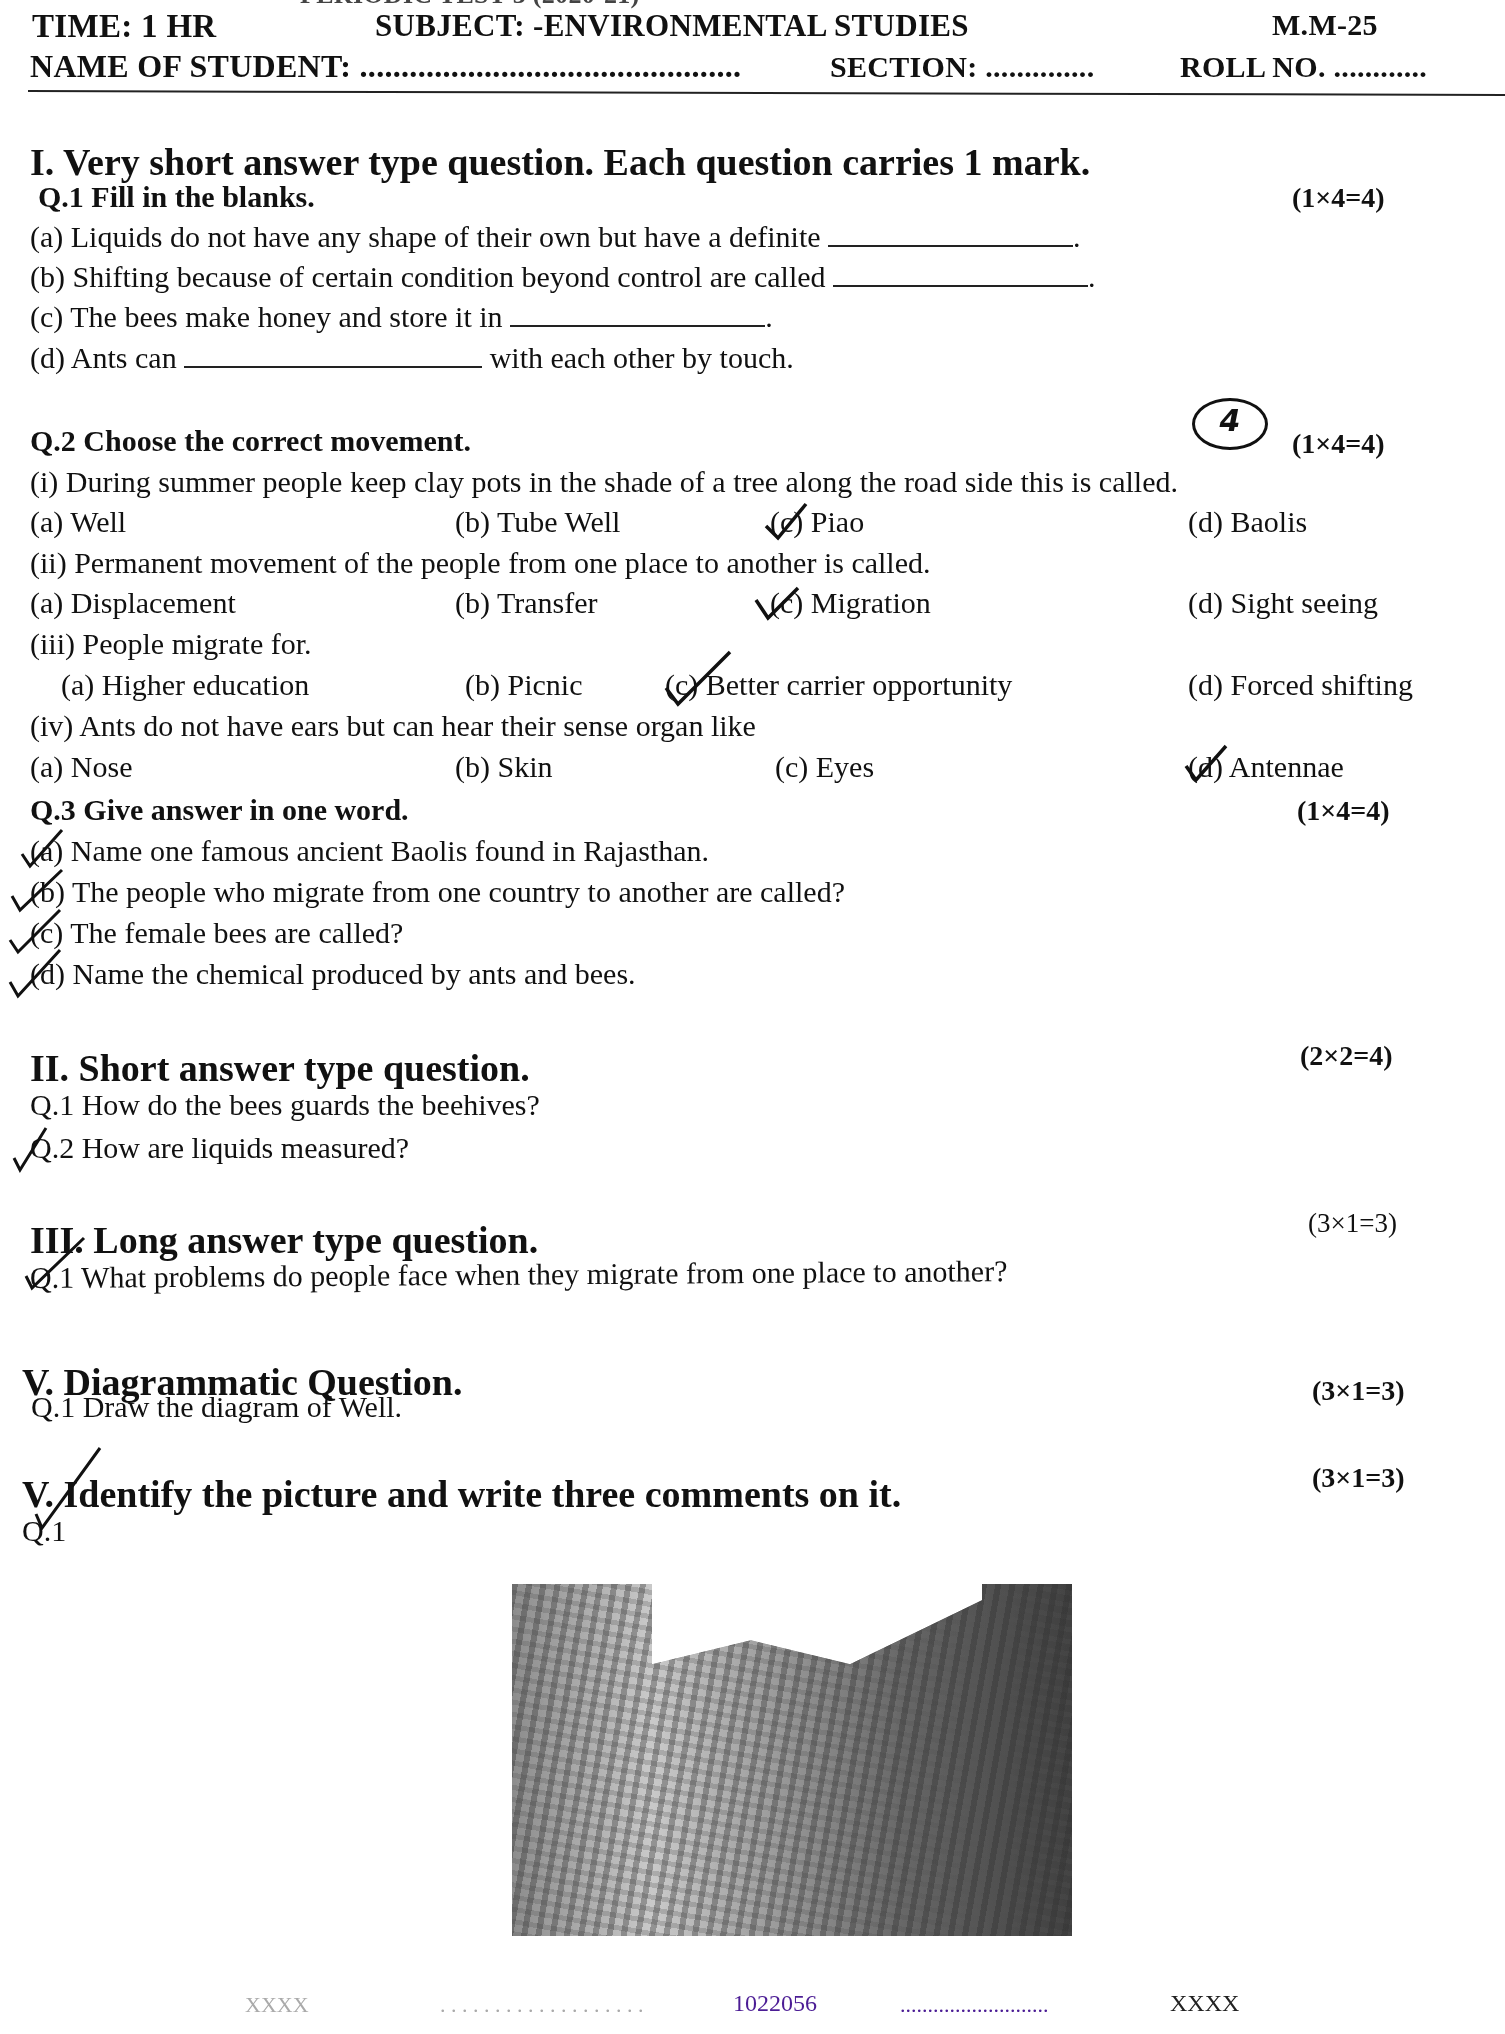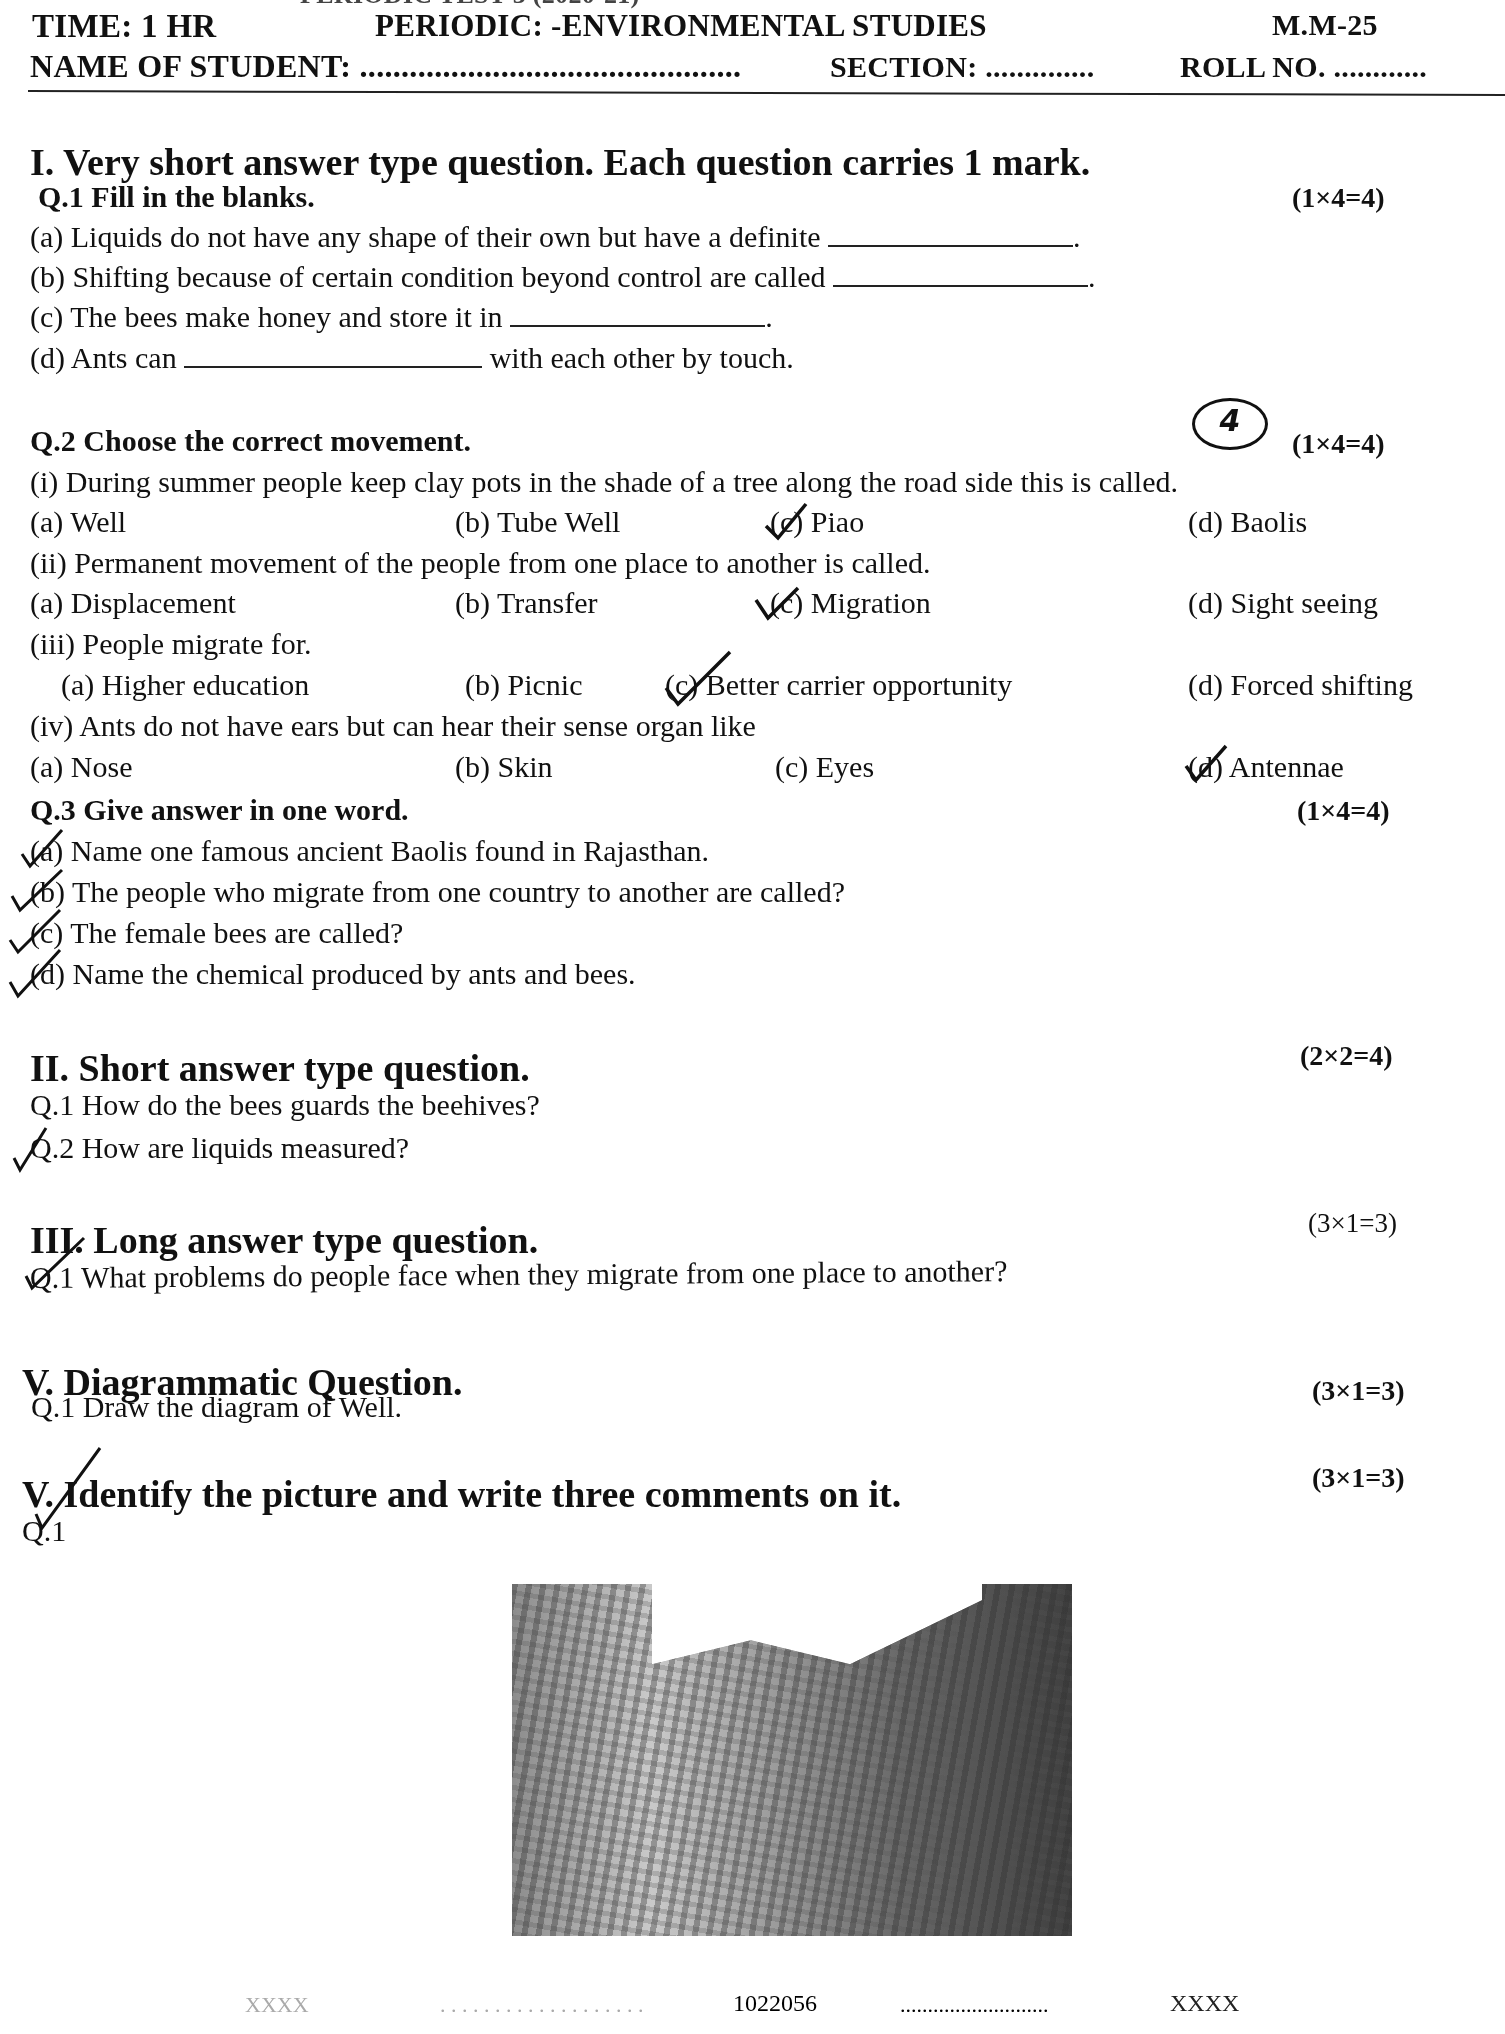--- a/index.html
+++ b/index.html
@@ -17,28 +17,28 @@
   .blank { display: inline-block; border-bottom: 2px solid #222; height: 22px; vertical-align: baseline; }
   .tick { position: absolute; }
   .picture { position: absolute; left: 512px; top: 1584px; width: 560px; height: 352px;
              background:
                repeating-linear-gradient(100deg, rgba(60,60,60,0.35) 0 6px, rgba(255,255,255,0.0) 6px 14px),
                repeating-linear-gradient(10deg, rgba(90,90,90,0.25) 0 5px, rgba(255,255,255,0) 5px 12px),
                linear-gradient(90deg, #8a8a8a 0%, #bdbdbd 25%, #9a9a9a 45%, #6b6b6b 70%, #4a4a4a 100%);
              filter: contrast(1.2); }
   .picture .sky { position: absolute; left: 140px; top: 0; width: 330px; height: 80px;
                   background: #ffffff; clip-path: polygon(0 0,100% 0,100% 20%,60% 100%,30% 70%,0 100%); }
-  .footer { font-size: 22px; color: #000000; font-family: "Liberation Serif", serif; }
+  .footer { font-size: 22px; color: #4c1d95; font-family: "Liberation Serif", serif; }
 </style>
 </head>
 <body>
 
 <div class="abs hdr" style="left:300px; top:-20px; font-size:26px; color:#444; clip-path: inset(50% 0 0 0);">PERIODIC TEST 3 (2020-21)</div>
 <div class="abs hdr" style="left:32px; top:8px;">TIME: 1 HR</div>
-<div class="abs hdr" style="left:375px; top:8px; font-size:31px;">PERIODIC: -ENVIRONMENTAL STUDIES</div>
+<div class="abs hdr" style="left:375px; top:8px; font-size:31px;">SUBJECT: -ENVIRONMENTAL STUDIES</div>
 <div class="abs hdr" style="left:1272px; top:8px; font-size:30px;">M.M-25</div>
 
 <div class="abs hdr" style="left:30px; top:48px; font-size:32px;">
   <span>NAME OF STUDENT: ..............................................</span>
 </div>
 <div class="abs hdr" style="left:830px; top:50px; font-size:30px;">
   <span>SECTION: ..............</span>
 </div>
 <div class="abs hdr" style="left:1180px; top:50px; font-size:30px;">
   <span>ROLL NO. ............</span>

